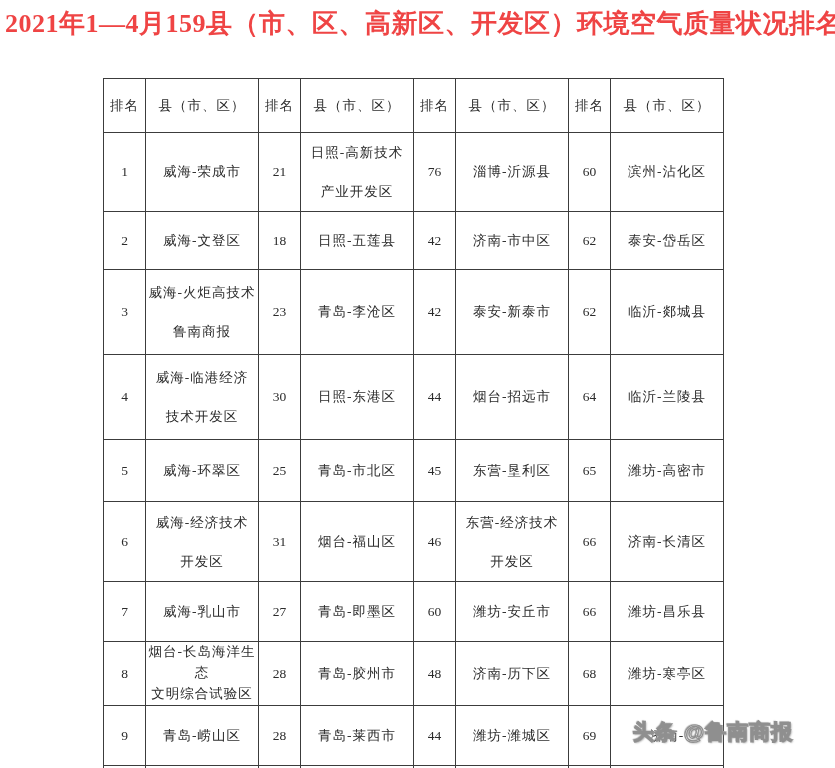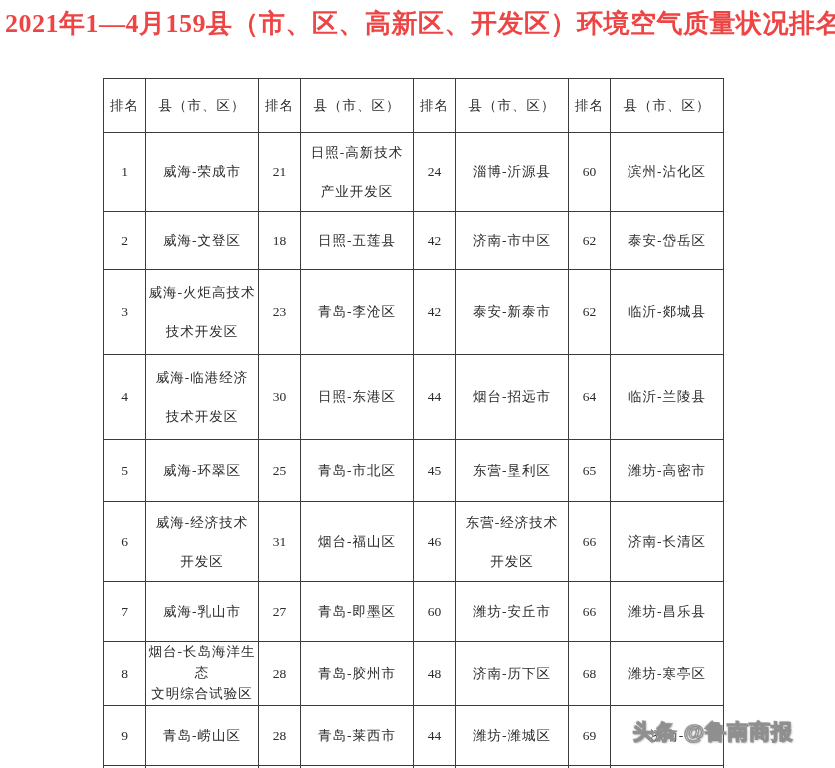--- a/index.html
+++ b/index.html
@@ -110,39 +110,39 @@
           <th>县（市、区）</th>
         </tr>
     </thead>
     <tbody>
         <tr class="h0">
           <td class="rank">1</td>
           <td class="county">威海-荣成市</td>
           <td class="rank">21</td>
           <td class="county two-loose">日照-高新技术
 产业开发区</td>
-          <td class="rank">24</td>
+          <td class="rank">76</td>
           <td class="county">淄博-沂源县</td>
           <td class="rank">60</td>
           <td class="county">滨州-沾化区</td>
         </tr>
         <tr class="h1">
           <td class="rank">2</td>
           <td class="county">威海-文登区</td>
           <td class="rank">18</td>
           <td class="county">日照-五莲县</td>
           <td class="rank">42</td>
           <td class="county">济南-市中区</td>
           <td class="rank">62</td>
           <td class="county">泰安-岱岳区</td>
         </tr>
         <tr class="h2">
           <td class="rank">3</td>
           <td class="county two-loose">威海-火炬高技术
-技术开发区</td>
+鲁南商报</td>
           <td class="rank">23</td>
           <td class="county">青岛-李沧区</td>
           <td class="rank">42</td>
           <td class="county">泰安-新泰市</td>
           <td class="rank">62</td>
           <td class="county">临沂-郯城县</td>
         </tr>
         <tr class="h3">
           <td class="rank">4</td>
           <td class="county two-loose">威海-临港经济

